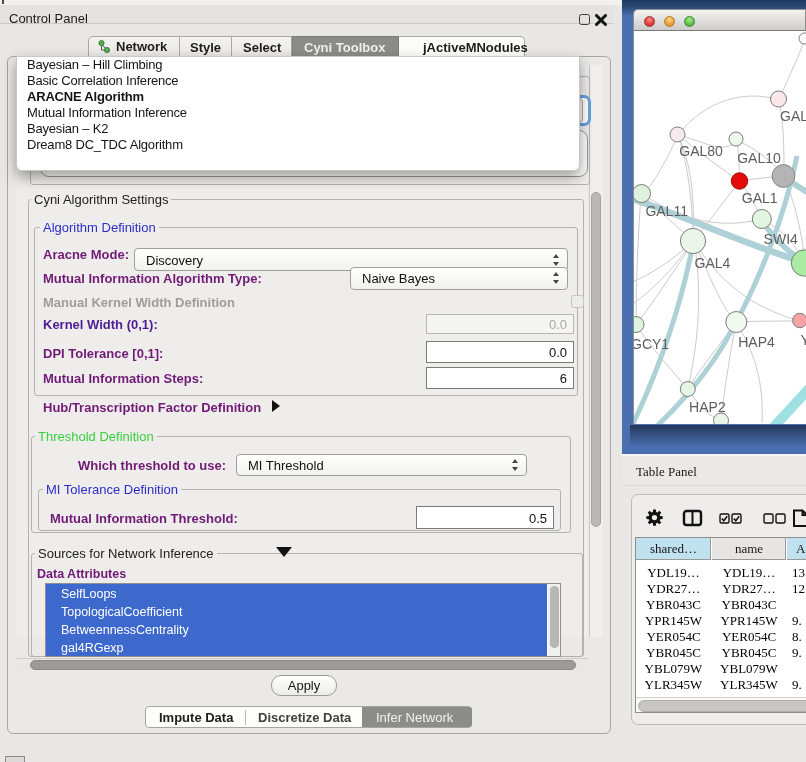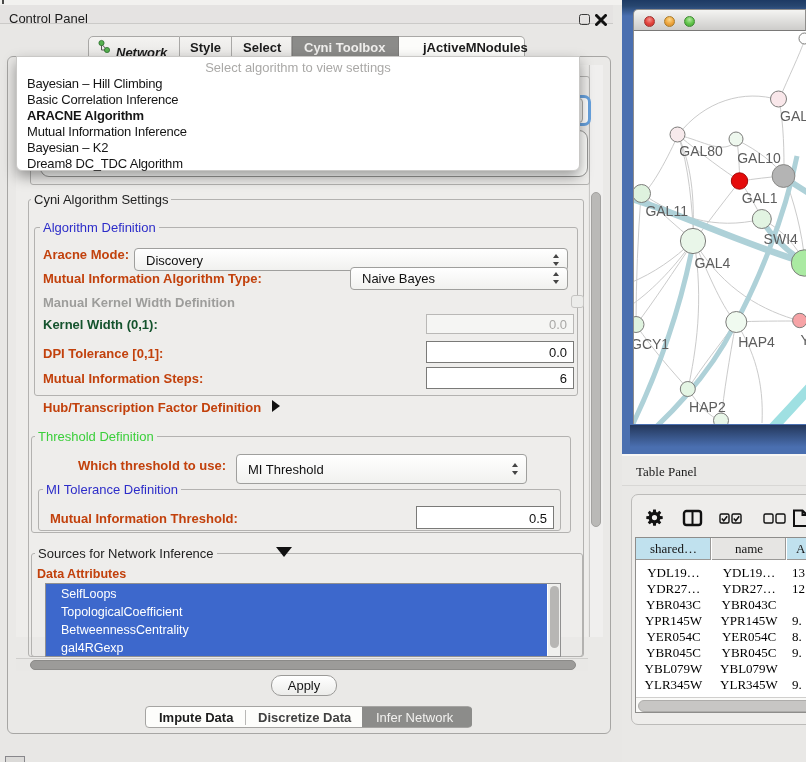--- a/index.html
+++ b/index.html
@@ -10,21 +10,21 @@
   .b { font-weight:bold; }
   .grp { position:absolute; border:1px solid #b3b2b0; border-radius:3px; }
   .gl { position:absolute; font-size:13px; background:#eeedeb; padding:0 3px; line-height:14px; transform:translateY(-50%); white-space:nowrap; }
   .combo { position:absolute; background:linear-gradient(#ffffff,#f1f1ef); border:1px solid #9f9f9d; border-radius:4px; font-size:13px; color:#111; }
   .combo .tx { position:absolute; left:11px; top:50%; transform:translateY(-50%); }
   .spin { position:absolute; right:7px; top:50%; transform:translateY(-50%); width:8px; height:12px; }
   .spin:before { content:""; position:absolute; left:1px; top:0; border-left:3.5px solid transparent; border-right:3.5px solid transparent; border-bottom:4.5px solid #444; }
   .spin:after { content:""; position:absolute; left:1px; bottom:0; border-left:3.5px solid transparent; border-right:3.5px solid transparent; border-top:4.5px solid #444; }
   .fld { position:absolute; background:#fff; border:1px solid #7a7a78; font-size:13px; color:#111; text-align:right; }
   .fld .v { position:absolute; right:6px; top:50%; transform:translateY(-50%); }
-  .rowlbl { position:absolute; font-size:13px; font-weight:bold; color:#c2410c; }
+  .rowlbl { position:absolute; font-size:13px; font-weight:bold; color:#701a75; }
 </style>
 </head>
 <body>
 
 <div class="abs" style="left:0;top:0;width:806px;height:5px;background:#f2f1ef;"></div>
 <div class="abs" style="left:2px;top:0;width:2px;height:4px;background:#4a4a48;"></div>
 
 <div class="abs" style="left:0;top:5px;width:613px;height:19px;background:#e5e3e2;border-bottom:1px solid #cbcac8;">
   <div class="abs" style="left:9px;top:6px;font-size:13px;color:#1a1a1a;">Control Panel</div>
   <div class="abs" style="left:579px;top:9px;width:11px;height:11px;border:1.6px solid #3a3a3a;border-radius:2.5px;background:transparent;"></div>
@@ -44,21 +44,21 @@
   <div class="abs" style="left:0;top:0;width:92px;height:21px;background:linear-gradient(#f4f3f1,#e9e8e6);border:1px solid #a9a8a6;border-radius:5px 0 0 0;"></div>
   <div class="abs" style="left:92px;top:0;width:52px;height:21px;background:linear-gradient(#f4f3f1,#e9e8e6);border:1px solid #a9a8a6;border-left:none;"></div>
   <div class="abs" style="left:144px;top:0;width:60px;height:21px;background:linear-gradient(#f4f3f1,#e9e8e6);border:1px solid #a9a8a6;border-left:none;"></div>
   <div class="abs" style="left:204px;top:0;width:107px;height:21px;background:#8b8b89;border:1px solid #7e7d7b;"></div>
   <div class="abs" style="left:311px;top:0;width:126px;height:21px;background:#fcfcfa;border:1px solid #a9a8a6;border-left:none;border-radius:0 5px 0 0;"></div>
   <svg class="abs" style="left:9px;top:3px;" width="15" height="15" viewBox="0 0 15 15">
     <path d="M4.5 5 L4.5 11 M4.5 11 L10 11 M4.5 5 L10 11" stroke="#555" stroke-width="1"></path>
     <circle cx="4.5" cy="4" r="2.6" fill="#55b04f" stroke="#2f7030" stroke-width="0.8"></circle>
     <circle cx="10" cy="11" r="2.6" fill="#55b04f" stroke="#2f7030" stroke-width="0.8"></circle>
   </svg>
-  <div class="abs lbl b" style="left:28px;top:9px;font-style:italic;">Network</div>
+  <div class="abs lbl b" style="left:28px;top:3px;">Network</div>
   <div class="abs lbl b" style="left:102px;top:3.5px;">Style</div>
   <div class="abs lbl b" style="left:155px;top:3.5px;">Select</div>
   <div class="abs lbl b" style="left:216px;top:3.5px;color:#efeeec;">Cyni Toolbox</div>
   <div class="abs lbl b" style="left:335px;top:3.5px;">jActiveMNodules</div>
 </div>
 
 <div class="abs" style="left:30px;top:76px;width:560px;height:109px;border:1px solid #b3b2b0;border-radius:3px;"></div>
 <div class="abs" style="left:60px;top:95px;width:531px;height:31px;background:#fff;border:3px solid #67a1dd;border-radius:7px;"></div>
 <div class="abs" style="left:63px;top:98px;width:520px;height:25px;background:#f1f1ef;border:1px solid #aaa9a7;border-radius:4px;"></div>
 <div class="abs" style="left:40px;top:130px;width:548px;height:47px;background:#fcfcfa;border:1px solid #969694;border-radius:9px;"></div>
@@ -77,21 +77,21 @@
 
 <div class="rowlbl" style="left:43px;top:271px;">Mutual Information Algorithm Type:</div>
 <div class="combo" style="left:350px;top:266.5px;width:218px;height:23px;">
     <span class="tx">Naive Bayes</span>
     <span class="spin"></span>
   </div>
 
 <div class="rowlbl" style="left:43px;top:295px;color:#9d9d9b;">Manual Kernel Width Definition</div>
 <div class="abs" style="left:571px;top:295px;width:13px;height:13px;background:#ececea;border:1px solid #c5c4c2;border-radius:3px;"></div>
 
-<div class="rowlbl" style="left:43px;top:317px;color:#14532d;">Kernel Width (0,1):</div>
+<div class="rowlbl" style="left:43px;top:317px;color:#4c1d95;">Kernel Width (0,1):</div>
 <div class="fld" style="left:426px;top:314px;width:148px;height:20px;background:#f5f5f3;border-color:#b9b8b6;">
     <span class="v" style="color:#a9a8a6;">0.0</span>
   </div>
 
 <div class="rowlbl" style="left:43px;top:346px;">DPI Tolerance [0,1]:</div>
 <div class="fld" style="left:426px;top:341px;width:148px;height:22px;">
     <span class="v">0.0</span>
   </div>
 
 <div class="rowlbl" style="left:43px;top:371px;">Mutual Information Steps:</div>
@@ -99,21 +99,21 @@
     <span class="v">6</span>
   </div>
 
 <div class="rowlbl" style="left:43px;top:400px;">Hub/Transcription Factor Definition</div>
 <div class="abs" style="left:272px;top:400px;width:0;height:0;border-top:6px solid transparent;border-bottom:6px solid transparent;border-left:8px solid #111;"></div>
 
 <div class="grp" style="left:31px;top:436px;width:540px;height:97px;"></div>
 <div class="gl" style="left:35px;top:437px;color:#3bcf3b;">Threshold Definition</div>
 
 <div class="rowlbl" style="left:78px;top:458px;">Which threshold to use:</div>
-<div class="combo" style="left:236px;top:453.5px;width:291px;height:30px;">
+<div class="combo" style="left:236px;top:453.5px;width:291px;height:22px;">
     <span class="tx">MI Threshold</span>
     <span class="spin"></span>
   </div>
 
 <div class="grp" style="left:38px;top:489px;width:523px;height:42px;"></div>
 <div class="gl" style="left:43px;top:490px;color:#2d2dc9;">MI Tolerance Definition</div>
 
 <div class="rowlbl" style="left:50px;top:511px;">Mutual Information Threshold:</div>
 <div class="fld" style="left:416px;top:506px;width:138px;height:23px;">
     <span class="v">0.5</span>
@@ -267,21 +267,20 @@
     <div class="abs" style="left:0;top:27px;width:75px;text-align:center;font-size:13px;color:#000;line-height:16px;">YDL19…<br>YDR27…<br>YBR043C<br>YPR145W<br>YER054C<br>YBR045C<br>YBL079W<br>YLR345W<br>YIL052C</div>
     <div class="abs" style="left:76px;top:27px;width:74px;text-align:center;font-size:13px;color:#000;line-height:16px;">YDL19…<br>YDR27…<br>YBR043C<br>YPR145W<br>YER054C<br>YBR045C<br>YBL079W<br>YLR345W<br>YIL052C</div>
     <div class="abs" style="left:156px;top:27px;font-size:13px;color:#000;line-height:16px;">13<br>12<br>&nbsp;<br>9.<br>8.<br>9.<br>&nbsp;<br>9.<br>9.</div>
 
     <div class="abs" style="left:0;top:159px;width:171px;height:17px;background:#fafaf8;border-top:1px solid #d0cfcd;"></div>
     <div class="abs" style="left:2px;top:161.5px;width:175px;height:12px;background:#c7c6c4;border:1px solid #aeadab;border-radius:6px;"></div>
   </div>
 </div>
 
 <div class="abs" style="left:16px;top:56px;width:564px;height:115px;background:#ffffff;border:1px solid #c9c8c6;border-radius:0 0 6px 6px;box-shadow:0 6px 14px rgba(0,0,0,0.38);z-index:50;">
-  <div style="height:16px;margin-top:3px;font-size:13px;color:#aaa9a7;text-align:center;">Select algorithm to view settings</div>
   <div style="font-size:13px;color:#151515;line-height:16px;padding-left:10px;letter-spacing:-0.2px;">
     Bayesian – Hill Climbing<br>
     Basic Correlation Inference<br>
     <span class="b">ARACNE Algorithm</span><br>
     Mutual Information Inference<br>
     Bayesian – K2<br>
     Dream8 DC_TDC Algorithm
   </div>
 </div>
 

